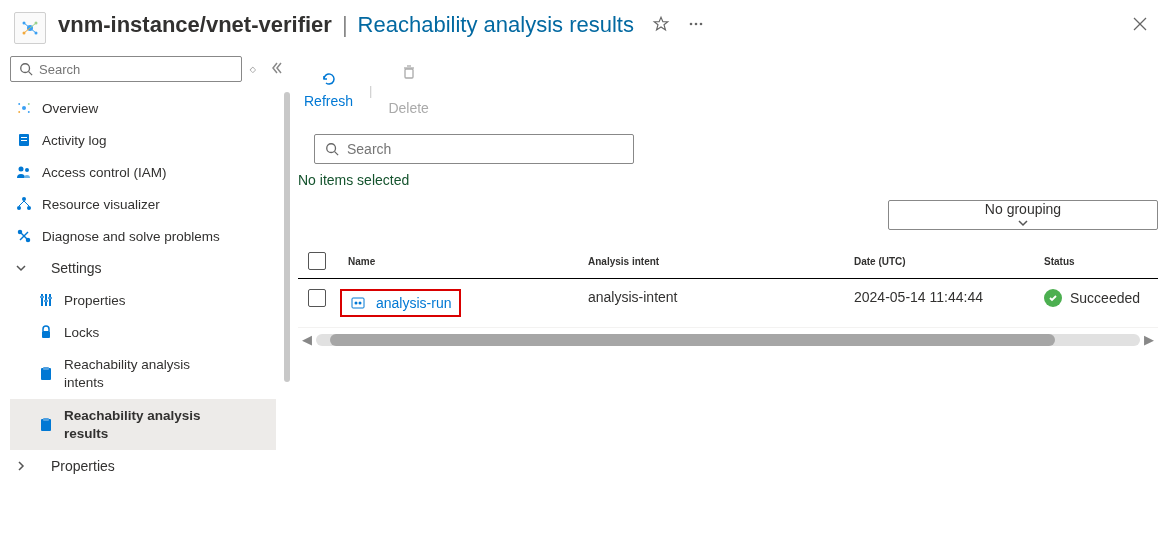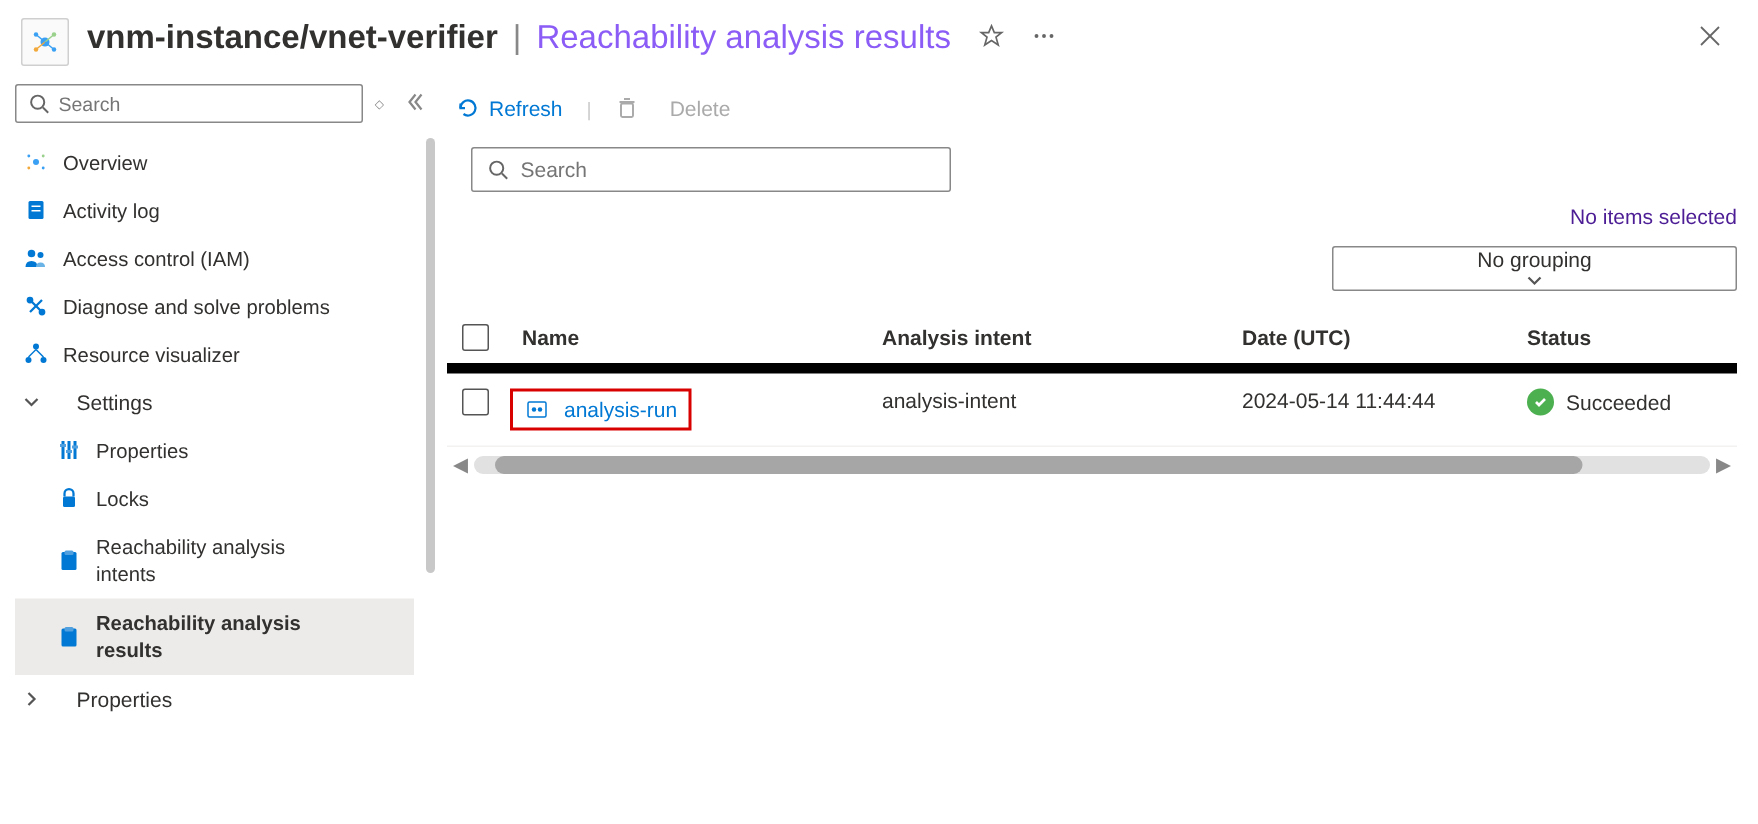--- a/index.html
+++ b/index.html
@@ -4,21 +4,21 @@
   <style>
     * { box-sizing: border-box; margin: 0; padding: 0; }
     body { font-family: "Segoe UI", -apple-system, sans-serif; font-size: 13px; color: #323130; background: #fff; width: 1172px; height: 549px; overflow: hidden; }
 
     .header { display: flex; align-items: flex-start; padding: 12px 20px 8px 14px; }
     .header-icon-box { width: 32px; height: 32px; border: 1px solid #cfcfcf; border-radius: 2px; display: flex; align-items: center; justify-content: center; margin-right: 12px; background: #fafafa; }
     .header-titles { flex: 1; }
     .header-title-line { display: flex; align-items: center; gap: 4px; }
     .header-title { font-size: 22px; font-weight: 600; color: #323130; }
     .header-sep { font-size: 22px; color: #888; margin: 0 6px; }
-    .header-page { font-size: 22px; font-weight: 400; color: #8b5cf6; }
+    .header-page { font-size: 22px; font-weight: 400; color: #0369a1; }
     .star-icon { margin-left: 14px; color: #666; cursor: pointer; }
     .dots-icon { margin-left: 14px; color: #666; cursor: pointer; }
     .close-icon { margin-left: auto; color: #666; cursor: pointer; padding: 4px; }
     .header-sub { font-size: 13px; color: #666; margin-top: 2px; }
 
     .body-row { display: flex; height: calc(100% - 70px); }
 
     .sidebar-col { width: 290px; display: flex; padding-left: 10px; }
     .sidebar-search-row { display: flex; align-items: center; gap: 6px; padding: 4px 2px 10px 0; }
     .search-box { flex: 1; display: flex; align-items: center; border: 1px solid #888; border-radius: 2px; height: 26px; padding: 0 8px; gap: 6px; color: #555; }
@@ -33,38 +33,38 @@
     .nav-item { display: flex; align-items: center; gap: 10px; padding: 8px 6px; cursor: pointer; color: #323130; font-size: 13.5px; }
     .nav-sub { padding-left: 28px; }
     .nav-section { display: flex; align-items: center; gap: 25px; padding: 8px 6px; cursor: pointer; font-size: 14px; }
     .chev { color: #555; }
     .nav-item.active2 { background: #edebe9; font-weight: 700; }
     .nav-item .multi-line { display: flex; flex-direction: column; line-height: 1.3; }
     .icon { width: 16px; height: 16px; display: inline-flex; align-items: center; justify-content: center; flex-shrink: 0; }
 
     .main { flex: 1; padding: 8px 14px 0 8px; position: relative; }
     .toolbar { display: flex; align-items: center; gap: 16px; padding: 4px 0 10px 6px; }
-    .toolbar-btn { display: flex; align-items: center; gap: 6px; color: #0078d4; cursor: pointer; font-size: 14px; }
+    .toolbar-btn { display: flex; align-items: center; gap: 6px; color: #0078d4; cursor: pointer; font-size: 14px; flex-direction: column; }
     .toolbar-sep { color: #ccc; }
     .toolbar-btn.disabled { color: #aaa; cursor: default; gap: 20px; }
 
     .main-search { width: 320px; margin: 8px 0 8px 16px; display: flex; align-items: center; border: 1px solid #888; border-radius: 2px; height: 30px; padding: 0 10px; gap: 8px; color: #555; }
     .main-search input { border: none; outline: none; font-size: 14px; flex: 1; }
-    .status-txt { margin: 8px 0 12px 0; font-size: 14px; color: #4c1d95; text-align: right; }
+    .status-txt { margin: 8px 0 12px 0; font-size: 14px; color: #14532d; }
 
     .group-row { display: flex; justify-content: flex-end; margin-bottom: 14px; }
     .group-select { width: 270px; height: 30px; border: 1px solid #888; border-radius: 2px; display: flex; align-items: center; justify-content: space-between; padding: 0 10px; font-size: 14px; cursor: pointer; flex-direction: column; }
 
     .grid { }
-    .grid-head { display: flex; align-items: center; border-bottom: 7px solid #000000; padding: 8px 10px; font-weight: 600; font-size: 14px; color: #323130; }
+    .grid-head { display: flex; align-items: center; border-bottom: 1px solid #000000; padding: 8px 10px; font-weight: 600; font-size: 10px; color: #323130; }
     .grid-row { display: flex; align-items: flex-start; border-bottom: 1px solid #f3f2f1; padding: 10px 10px; font-size: 14px; }
     .col-check { width: 40px; }
     .col-name { width: 240px; display: flex; align-items: center; gap: 10px; }
     .col-intent { width: 240px; }
-    .col-date { width: 190px; }
+    .col-date { width: 190px; margin-left: 26px; }
     .col-status { flex: 1; display: flex; align-items: center; gap: 8px; }
     .chk { width: 18px; height: 18px; border: 1px solid #555; border-radius: 2px; background: #fff; }
     .link { color: #0078d4; cursor: pointer; }
     .highlight-box { border: 2px solid #d90000; padding: 4px 8px; display: inline-flex; align-items: center; gap: 10px; margin-left: -8px; }
     .succ-icon { width: 18px; height: 18px; background: #4caf50; border-radius: 50%; display: inline-flex; align-items: center; justify-content: center; color: #fff; font-size: 12px; }
 
     .h-scroll { display: flex; align-items: center; margin-top: 4px; }
     .h-scroll-arrow { color: #888; padding: 0 4px; cursor: pointer; }
     .h-scroll-track { flex: 1; height: 12px; background: #e1e1e1; border-radius: 6px; position: relative; }
     .h-scroll-thumb { position: absolute; left: 14px; top: 0; height: 12px; width: 88%; background: #a6a6a6; border-radius: 6px; }
@@ -163,40 +163,40 @@
                   <circle cx="5" cy="5" r="2.5"></circle>
                   <circle cx="11" cy="6" r="2"></circle>
                   <path d="M1 14 Q1 10 5 10 Q9 10 9 14 Z"></path>
                   <path d="M8 14 Q8 11 11 11 Q14 11 14 14 Z" fill="#69b3e7"></path>
                 </svg>
             </span>
             <span>Access control (IAM)</span>
           </div>
           <div class="nav-item">
             <span class="icon">
+              <svg width="16" height="16" viewBox="0 0 16 16" fill="#0078d4">
+                  <circle cx="8" cy="3" r="2"></circle>
+                  <circle cx="3" cy="12" r="2"></circle>
+                  <circle cx="13" cy="12" r="2"></circle>
+                  <line x1="8" y1="5" x2="3" y2="10" stroke="#0078d4"></line>
+                  <line x1="8" y1="5" x2="13" y2="10" stroke="#0078d4"></line>
+                </svg>
+            </span>
+            <span>Resource visualizer</span>
+          </div>
+          <div class="nav-item">
+            <span class="icon">
               <svg width="16" height="16" viewBox="0 0 16 16" fill="none" stroke="#0078d4" stroke-width="1.5">
                   <line x1="4" y1="4" x2="12" y2="12"></line>
                   <line x1="12" y1="4" x2="4" y2="12"></line>
                   <circle cx="4" cy="4" r="1.5" fill="#0078d4"></circle>
                   <circle cx="12" cy="12" r="1.5" fill="#0078d4"></circle>
                 </svg>
             </span>
             <span>Diagnose and solve problems</span>
-          </div>
-          <div class="nav-item">
-            <span class="icon">
-              <svg width="16" height="16" viewBox="0 0 16 16" fill="#0078d4">
-                  <circle cx="8" cy="3" r="2"></circle>
-                  <circle cx="3" cy="12" r="2"></circle>
-                  <circle cx="13" cy="12" r="2"></circle>
-                  <line x1="8" y1="5" x2="3" y2="10" stroke="#0078d4"></line>
-                  <line x1="8" y1="5" x2="13" y2="10" stroke="#0078d4"></line>
-                </svg>
-            </span>
-            <span>Resource visualizer</span>
           </div>
 
           <div class="nav-section">
             <span class="chev">
               <svg width="10" height="10" viewBox="0 0 10 10" fill="none" stroke="#555" stroke-width="1.5">
                   <polyline points="1,3 5,7 9,3"></polyline>
                 </svg>
             </span>
             <span>Settings</span>
           </div>

